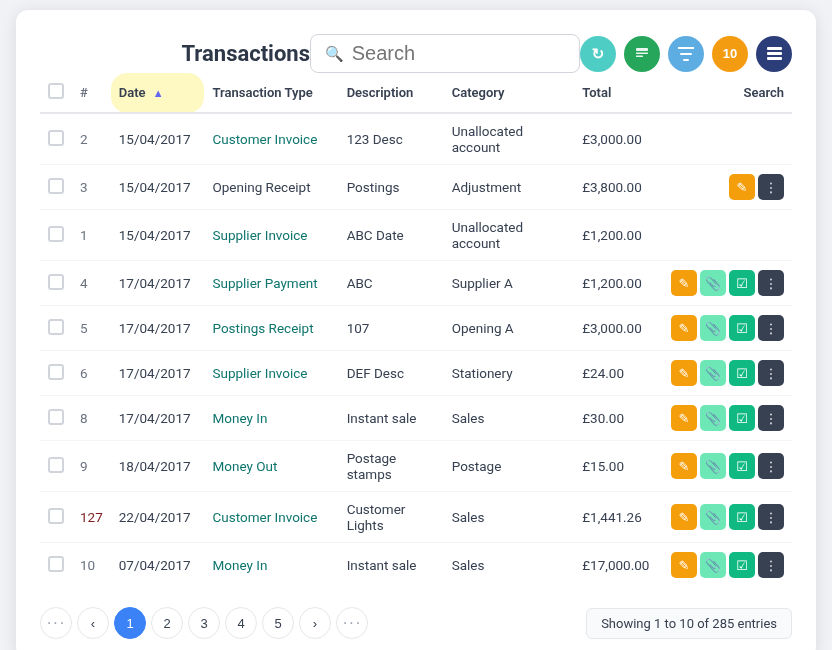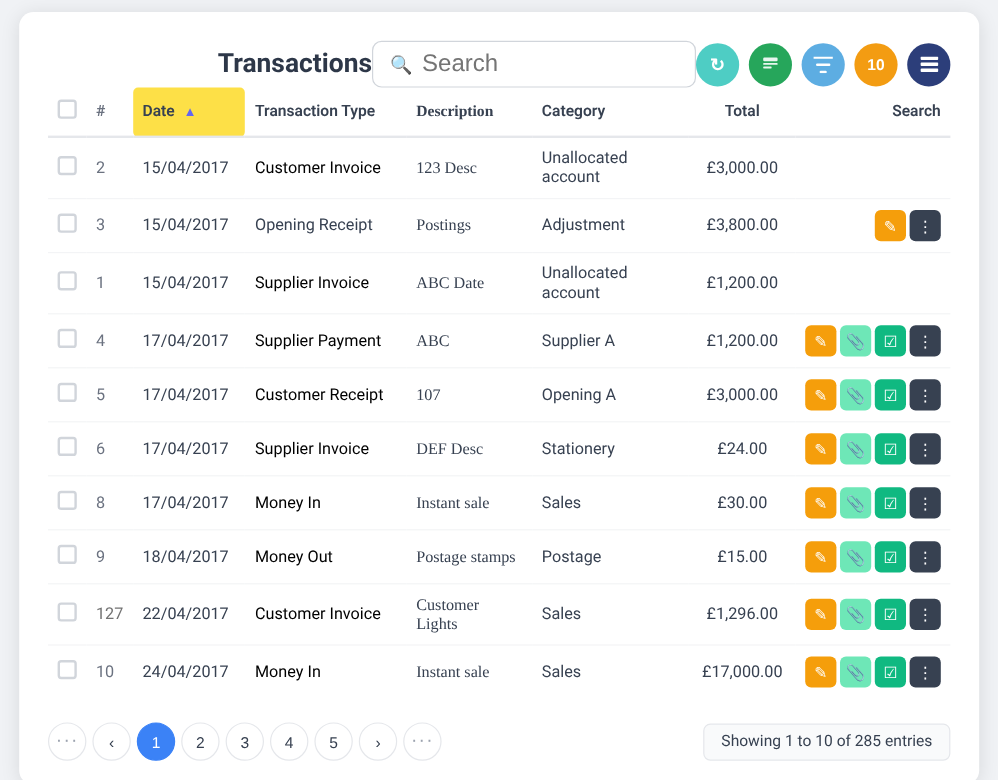--- a/index.html
+++ b/index.html
@@ -84,46 +84,46 @@
       border-bottom: 2px solid #e5e7eb;
     }
     th {
       padding: 10px 8px;
       text-align: left;
       font-weight: 600;
       color: #374151;
       font-size: 13px;
     }
     th.sorted {
-      background: #fde047;
-      border-radius: 4px;
+      background: #fef9c3;
+      border-radius: 16px;
     }
     th .sort-arrow {
       margin-left: 4px;
       color: #6366f1;
       font-size: 11px;
     }
     td {
       padding: 9px 8px;
       color: #374151;
       font-size: 13.5px;
     }
     tr:not(:last-child) td {
       border-bottom: 1px solid #f3f4f6;
     }
     .cb-col { width: 30px; }
     .num-col { width: 38px; color: #6b7280; }
     .date-col { width: 95px; }
     .type-col { width: 145px; }
-    .desc-col { width: 110px; font-family: Liberation Serif, serif; }
+    .desc-col { width: 110px; }
     .cat-col { width: 140px; }
-    .total-col { width: 90px; text-align: center; }
+    .total-col { width: 90px; text-align: left; }
     .actions-col { width: 90px; text-align: right; }
 
-    .link-blue { color: #000000; cursor: pointer; }
+    .link-blue { color: #0f766e; cursor: pointer; }
 
     .actions-group {
       display: flex;
       align-items: center;
       justify-content: flex-end;
       gap: 3px;
     }
     .act-btn {
       width: 26px;
       height: 26px;
@@ -297,21 +297,21 @@
           <button class="act-btn act-teal" title="Attach">📎</button>
           <button class="act-btn act-green" title="Message">☑</button>
           <button class="act-btn act-dark" title="More">⋮</button>
         </div>
           </td>
         </tr>
         <tr>
           <td class="cb-col"><span class="checkbox-custom"></span></td>
           <td class="num-col" style="color: rgb(107, 114, 128);">5</td>
           <td class="date-col">17/04/2017</td>
-          <td class="type-col"><span class="link-blue">Customer Receipt</span></td>
+          <td class="type-col"><span class="link-blue">Postings Receipt</span></td>
           <td class="desc-col">107</td>
           <td class="cat-col">Opening A</td>
           <td class="total-col">£3,000.00</td>
           <td class="actions-col">
         <div class="actions-group">
           <button class="act-btn act-yellow" title="Edit">✎</button>
           <button class="act-btn act-teal" title="Attach">📎</button>
           <button class="act-btn act-green" title="Message">☑</button>
           <button class="act-btn act-dark" title="More">⋮</button>
         </div>
@@ -363,39 +363,39 @@
         <div class="actions-group">
           <button class="act-btn act-yellow" title="Edit">✎</button>
           <button class="act-btn act-teal" title="Attach">📎</button>
           <button class="act-btn act-green" title="Message">☑</button>
           <button class="act-btn act-dark" title="More">⋮</button>
         </div>
           </td>
         </tr>
         <tr>
           <td class="cb-col"><span class="checkbox-custom"></span></td>
-          <td class="num-col" style="color: #737373;">127</td>
+          <td class="num-col" style="color: #7f1d1d;">127</td>
           <td class="date-col">22/04/2017</td>
           <td class="type-col"><span class="link-blue">Customer Invoice</span></td>
           <td class="desc-col">Customer Lights</td>
           <td class="cat-col">Sales</td>
-          <td class="total-col">£1,296.00</td>
+          <td class="total-col">£1,441.26</td>
           <td class="actions-col">
         <div class="actions-group">
           <button class="act-btn act-yellow" title="Edit">✎</button>
           <button class="act-btn act-teal" title="Attach">📎</button>
           <button class="act-btn act-green" title="Message">☑</button>
           <button class="act-btn act-dark" title="More">⋮</button>
         </div>
           </td>
         </tr>
         <tr>
           <td class="cb-col"><span class="checkbox-custom"></span></td>
           <td class="num-col" style="color: rgb(107, 114, 128);">10</td>
-          <td class="date-col">24/04/2017</td>
+          <td class="date-col">07/04/2017</td>
           <td class="type-col"><span class="link-blue">Money In</span></td>
           <td class="desc-col">Instant sale</td>
           <td class="cat-col">Sales</td>
           <td class="total-col">£17,000.00</td>
           <td class="actions-col">
         <div class="actions-group">
           <button class="act-btn act-yellow" title="Edit">✎</button>
           <button class="act-btn act-teal" title="Attach">📎</button>
           <button class="act-btn act-green" title="Message">☑</button>
           <button class="act-btn act-dark" title="More">⋮</button>

